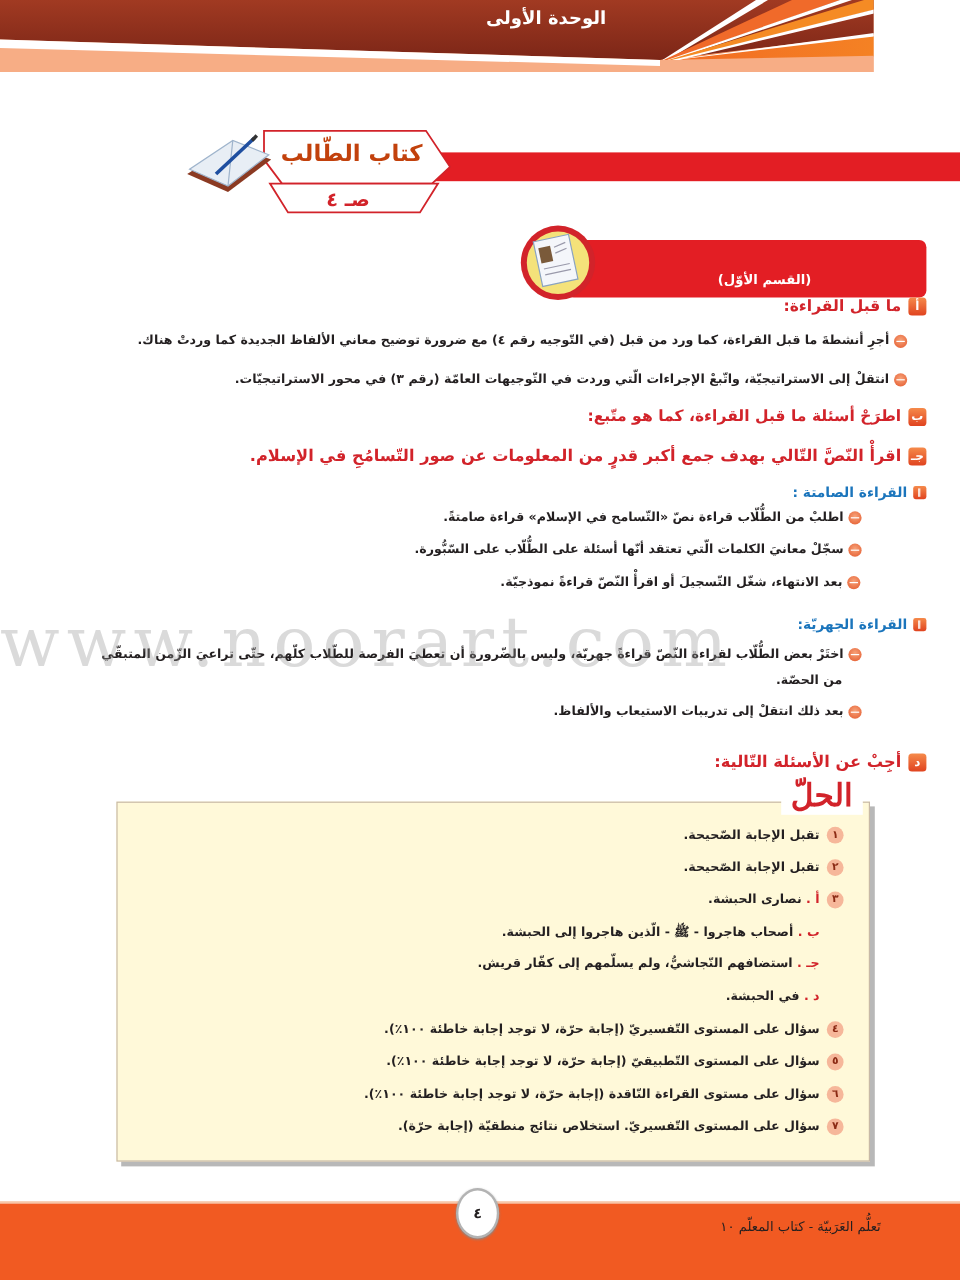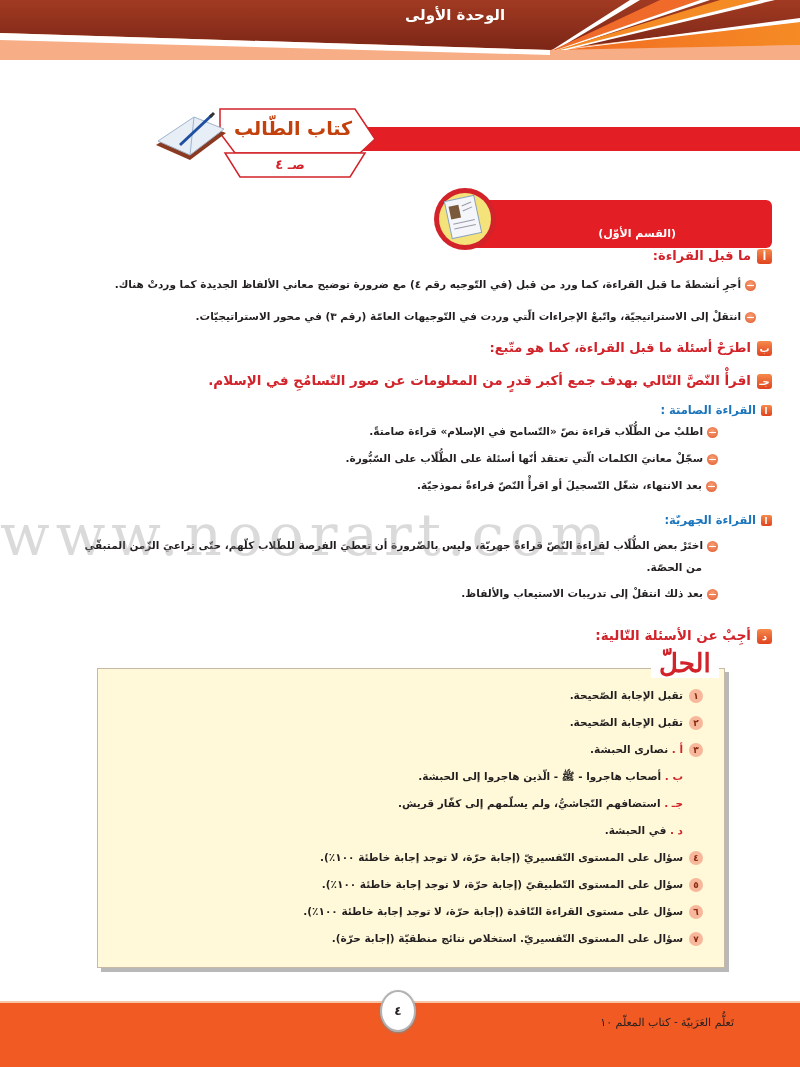--- a/index.html
+++ b/index.html
@@ -1,32 +1,32 @@
 <!DOCTYPE html>
 <html><head>
 <meta charset="utf-8">
 <style>
   * { box-sizing: border-box; margin: 0; padding: 0; }
   html, body { width: 800px; height: 1067px; overflow: hidden; background: #ffffff; }
   body { position: relative; font-family: "DejaVu Sans", sans-serif; color: #231f20; direction: rtl; }
 
   
-  .top-band { position: absolute; left: 0; top: 0; width: 800px; height: 60px; overflow: hidden; }
+  .top-band { position: absolute; left: 0; top: 0; width: 728px; height: 60px; overflow: hidden; }
   .top-band svg { position: absolute; left: 0; top: 0; }
   .unit-title { position: absolute; top: 6px; left: 390px; width: 130px; text-align: center;
     color: #ffffff; font-weight: bold; font-size: 15px; font-family: "DejaVu Sans", sans-serif; }
 
   
   .book-banner { position: absolute; left: 150px; top: 105px; width: 650px; height: 80px; }
   .book-banner .red-strip { position: absolute; left: 210px; top: 22px; width: 440px; height: 24px; background: #e31e24; }
   .book-banner svg.frame { position: absolute; left: 0; top: 0; }
   .book-title { position: absolute; left: 78px; top: 12px; width: 130px; text-align: center;
     color: #c2410c; font-weight: bold; font-size: 19px; }
   .book-page { position: absolute; left: 100px; top: 52px; width: 80px; text-align: center;
-    color: #d2232a; font-weight: bold; font-size: 13px; }
+    color: #d2232a; font-weight: bold; font-size: 16px; }
   .book-icon { position: absolute; left: 0; top: 0; }
 
   
   .section-head { position: absolute; left: 432px; top: 186px; width: 340px; height: 66px; }
   .section-head .bar { position: absolute; left: 40px; top: 14px; width: 300px; height: 48px;
     background: #e31e24; border-radius: 6px; }
   .section-title { position: absolute; right: 18px; top: 18px; color: #fff; font-weight: bold; font-size: 17px; white-space: nowrap; }
   .section-sub { position: absolute; right: 96px; top: 41px; color: #fff; font-weight: bold; font-size: 11px; white-space: nowrap; }
   .section-head .badge { position: absolute; left: 0; top: 0; }
 

